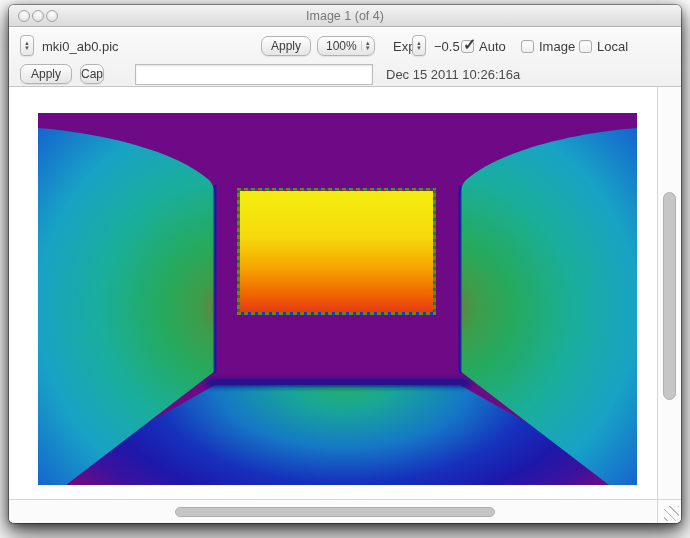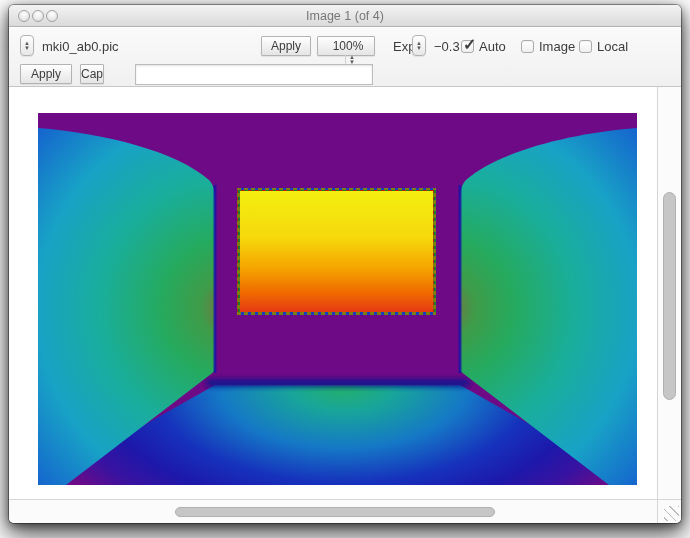--- a/index.html
+++ b/index.html
@@ -11,29 +11,29 @@
   
   .titlebar{position:absolute;left:0;top:0;right:0;height:22px;
     background:linear-gradient(#f3f3f3,#dadada);border-bottom:1px solid #b2b2b2;padding-left:24px;}
   .title{position:absolute;left:0;right:0;top:4px;text-align:center;font-size:12.5px;color:#787878;}
   .tl{position:absolute;top:5px;width:12px;height:12px;border-radius:50%;
     border:1px solid #a2a2a2;background:radial-gradient(circle at 50% 30%,#ffffff,#d9d9d9);}
   
   .toolbar{position:absolute;left:0;top:23px;right:0;height:59px;
     background:linear-gradient(#fafafa,#f0f0f0);border-bottom:1px solid #c6c6c6;}
   .lbl{position:absolute;font-size:13px;color:#3c3c3c;white-space:nowrap;}
-  .btn{position:absolute;height:20px;border:1px solid #b3b3b3;border-radius:1px;
+  .btn{position:absolute;height:20px;border:1px solid #b3b3b3;border-radius:7px;
     background:linear-gradient(#ffffff,#f3f3f3 45%,#e5e5e5);
     font-size:12px;color:#3c3c3c;text-align:center;line-height:18px;
     box-shadow:0 1px 1px rgba(0,0,0,.08);cursor:default;}
   .stepper{position:absolute;width:14px;height:21px;border:1px solid #b3b3b3;border-radius:4px;
     background:linear-gradient(#ffffff,#e7e7e7);display:flex;flex-direction:column;
     align-items:center;justify-content:center;box-shadow:0 1px 1px rgba(0,0,0,.08);}
   .stepper span{font-size:6px;line-height:5px;color:#5a5a5a;}
-  .popup{display:flex;align-items:center;padding:0 4px 0 8px;flex-direction:column;}
+  .popup{display:flex;align-items:center;padding:0 4px 0 8px;}
   .popup .txt{flex:1;text-align:left;}
   .popup .arrows{display:flex;flex-direction:column;align-items:center;border-left:1px solid #d0d0d0;
     padding-left:3px;margin-left:4px;}
   .popup .arrows span{font-size:6px;line-height:5px;color:#5a5a5a;}
   .cb{position:absolute;width:13px;height:13px;border:1px solid #acacac;border-radius:3px;
     background:linear-gradient(#ffffff,#efefef);box-shadow:inset 0 1px 1px rgba(0,0,0,.06);}
   .check{position:absolute;left:1px;top:-6px;font-size:16px;font-weight:bold;color:#3d3d3d;}
   .textinput{position:absolute;height:21px;border:1px solid #bcbcbc;background:#fff;
     box-shadow:inset 0 1px 2px rgba(0,0,0,.12);font-size:12px;padding:0 4px;border-radius:0;}
   
@@ -81,36 +81,37 @@
         <span>▲</span>
           <span>▼</span>
       </span>
     </div>
 
     <div class="lbl" style="left:384px;top:11px">Exp</div>
     <div class="stepper" style="left:403px;top:7px">
       <span>▲</span>
       <span>▼</span>
     </div>
-    <div class="lbl" style="left:425px;top:11px">−0.3</div>
+    <div class="lbl" style="left:425px;top:11px">−0.5</div>
 
     <div class="cb" style="left:452px;top:12px">
       <span class="check">✓</span>
     </div>
     <div class="lbl" style="left:470px;top:11px">Auto</div>
 
     <div class="cb" style="left:512px;top:12px"></div>
     <div class="lbl" style="left:530px;top:11px">Image</div>
 
     <div class="cb" style="left:570px;top:12px"></div>
     <div class="lbl" style="left:588px;top:11px">Local</div>
 
     <div class="btn" style="left:11px;top:36px;width:52px">Apply</div>
     <div class="btn" style="left:71px;top:36px;width:24px">Cap</div>
     <input class="textinput" style="left: 126px; top: 36px; width: 238px;" value="">
+    <div class="lbl" style="left:377px;top:39px;color:#4a4a4a">Dec 15 2011 10:26:16a</div>
   </div>
 
   <div class="content">
     <svg class="render" viewBox="0 0 599 372" width="599" height="372" aria-label="rendered image">
       <defs>
         <radialGradient id="gl" gradientUnits="userSpaceOnUse" cx="192" cy="195" r="430">
           <stop offset="0" stop-color="#7d6b44"></stop>
           <stop offset="0.07" stop-color="#3f9c49"></stop>
           <stop offset="0.16" stop-color="#25aa5e"></stop>
           <stop offset="0.30" stop-color="#1aae9b"></stop>

